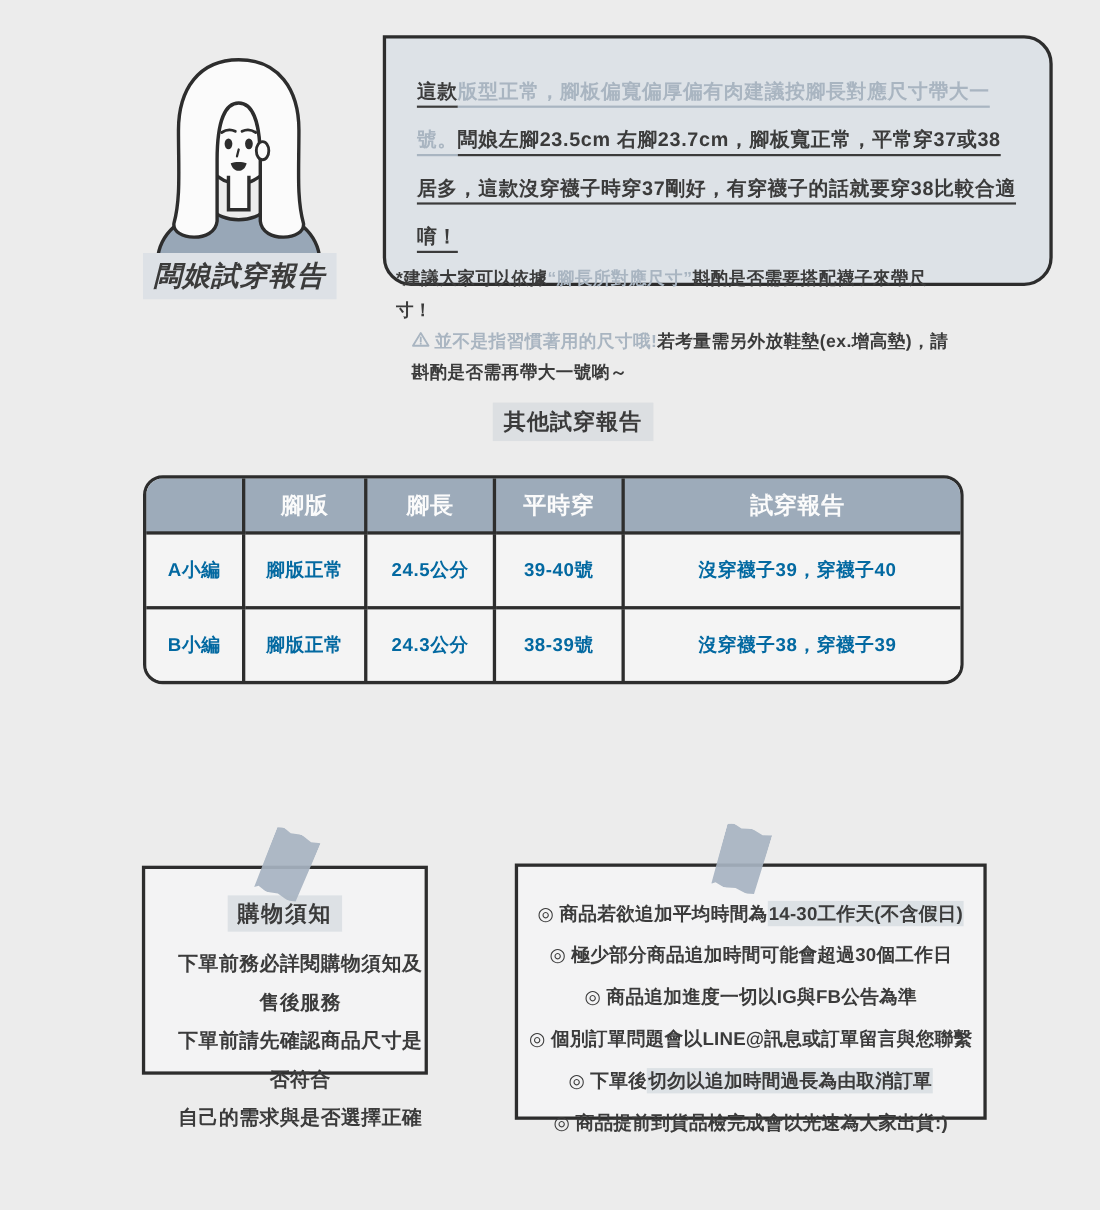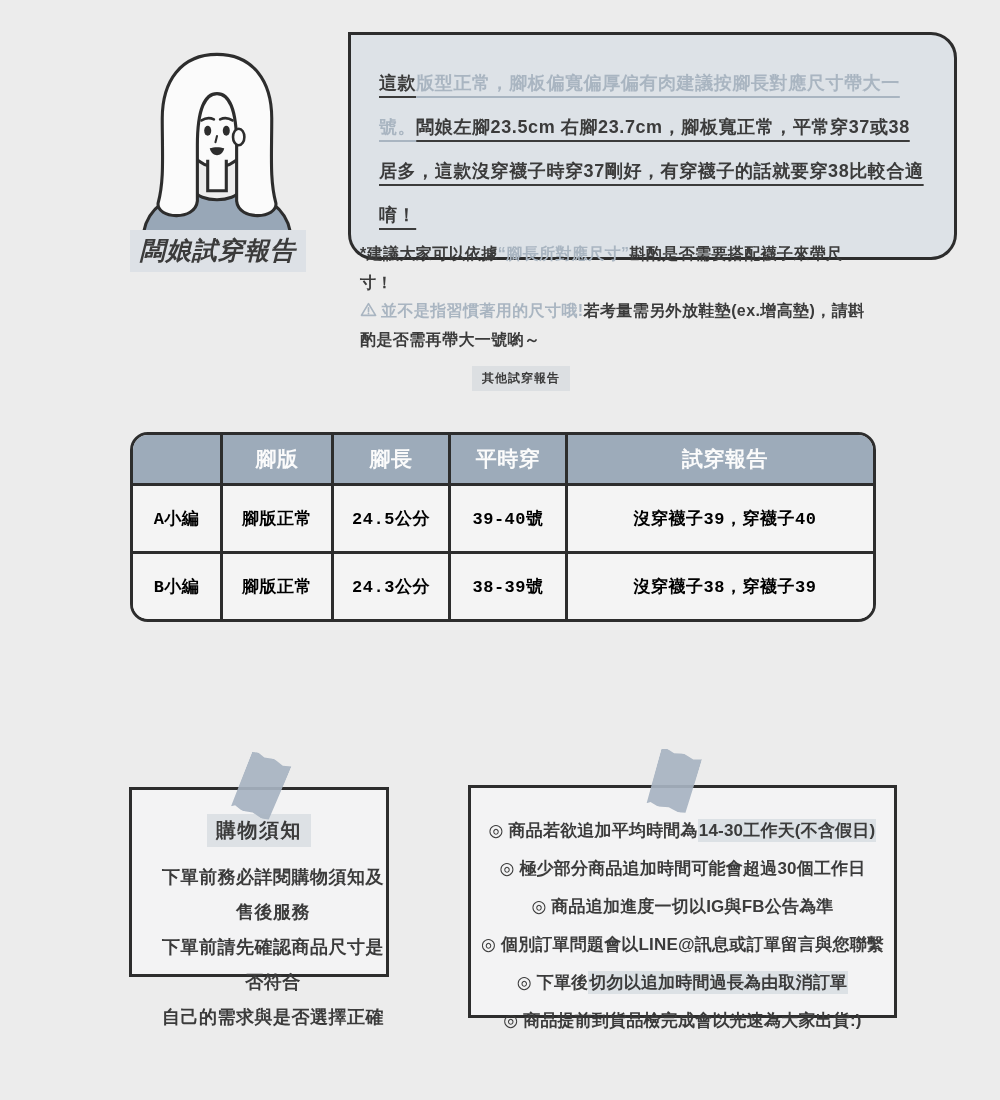--- a/index.html
+++ b/index.html
@@ -35,44 +35,44 @@
     text-underline-offset: 7px;
   }
   .t-dark  { color: #3b3b3b; }
   .t-light { color: #a9b5c1; }
 
   
   .footnote {
     left: 360px; top: 240px; width: 505px;
     font-size: 16px; font-weight: 700; line-height: 28.5px; letter-spacing: 0.4px;
   }
-  .footnote p.p2 { }
+  .footnote p.p2 { margin-left: 14px; }
   .warn-icon { display: inline-block; width: 17px; height: 15px; vertical-align: -1px; margin-right: 4px; }
 
   
   .section-heading { top: 366px; left: 0; width: 1000px; text-align: center; }
   .section-heading span {
-    display: inline-block; font-size: 12px; font-weight: 700; letter-spacing: 1px;
+    display: inline-block; font-size: 20px; font-weight: 700; letter-spacing: 1px;
     background: #dcdfe2; padding: 4px 10px; margin-left: 42px;
   }
 
   
   .table-wrap {
     left: 130px; top: 432px; width: 746px;
     border: 3px solid #2d2d2d; border-radius: 18px;
     overflow: hidden; background: #f4f4f4;
   }
   table.report { border-collapse: collapse; width: 752px; margin: -3px; table-layout: fixed; }
   table.report th, table.report td {
     border: 3px solid #2d2d2d; text-align: center; font-weight: 700; letter-spacing: 0.5px;
   }
   table.report th {
     background: #9dabba; color: #fbfbfb; font-size: 21px; height: 51px;
   }
-  table.report td { background: #f4f4f4; color: #000000; font-size: 17px; height: 68px; font-family: Liberation Mono, monospace; }
+  table.report td { background: #f4f4f4; color: #0369a1; font-size: 17px; height: 68px; }
   col.c0 { width: 90px; } col.c1 { width: 111px; } col.c2 { width: 117px; }
   col.c3 { width: 117px; } col.c4 { width: 317px; }
 
   
   .notice-box {
     border: 3px solid #2d2d2d; background: #f3f3f4; text-align: center;
   }
   .left-box { left: 129px; top: 787px; width: 260px; height: 190px; padding-top: 24px; font-family: Liberation Mono, monospace; }
   .left-box .box-title span {
     display: inline-block; font-size: 20px; font-weight: 700; letter-spacing: 1.5px;

